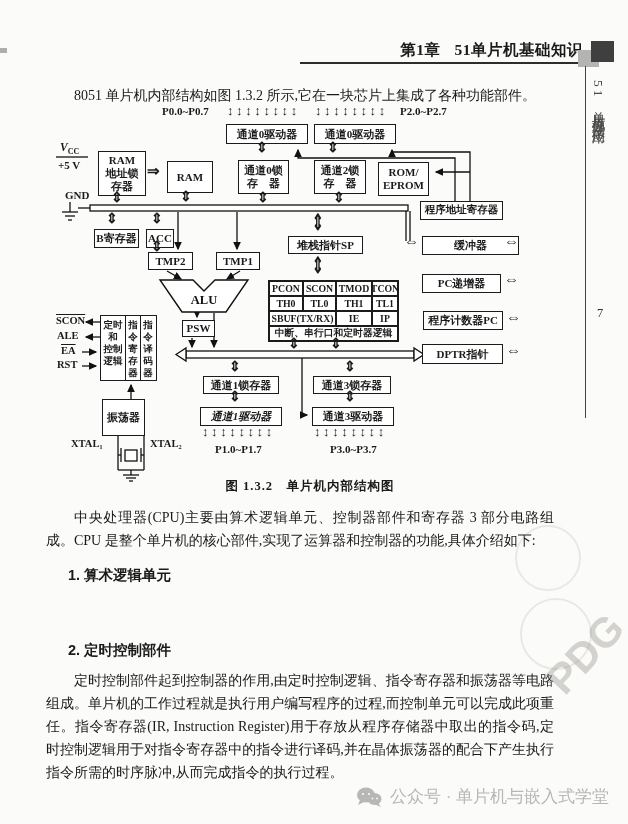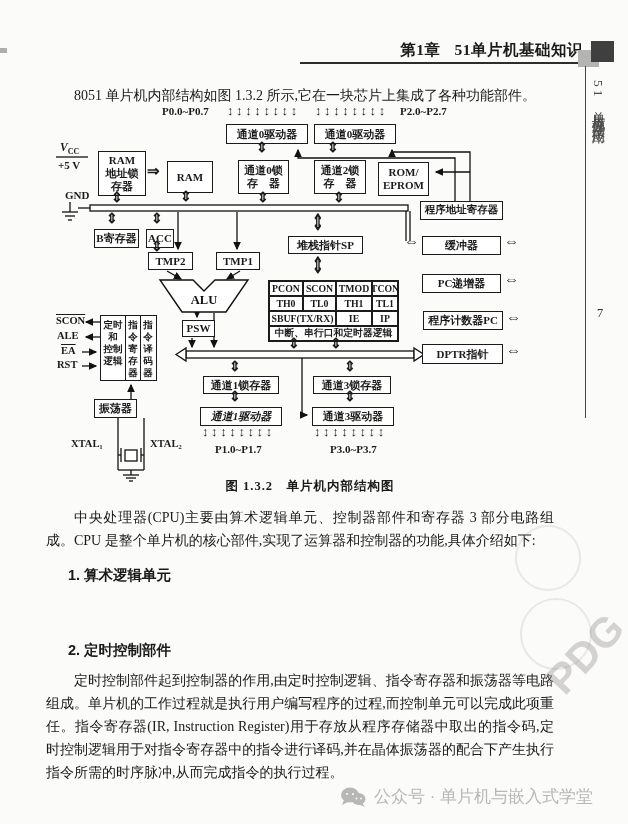--- a/index.html
+++ b/index.html
@@ -50,21 +50,21 @@
   .regtbl div{border:0.6px solid #1b1b1b;display:flex;align-items:center;justify-content:center;
         white-space:nowrap;overflow:visible;}
   .caption{position:absolute;left:120px;top:478px;width:380px;text-align:center;
         font-weight:bold;font-size:12.5px;letter-spacing:1px;}
   .svgt{font-family:"Liberation Serif", serif;font-weight:bold;font-size:12.5px;}
   
   .wm-pdg{position:absolute;left:540px;top:630px;font-size:42px;font-weight:bold;
         color:rgba(150,145,140,.38);transform:rotate(-47deg);
         font-family:"Liberation Sans", sans-serif;z-index:5;}
   .wm-ring{position:absolute;border:2px solid rgba(160,150,140,.18);border-radius:50%;z-index:5;}
-  .footer{position:absolute;left:340px;top:785px;display:flex;align-items:center;gap:8px;
+  .footer{position:absolute;left:356px;top:785px;display:flex;align-items:center;gap:8px;
         color:#b7b7b5;font-size:17px;font-family:"Liberation Sans", sans-serif;z-index:4;}
 </style>
 </head>
 <body>
 
 <div class="page">
 
   <div class="hdr">
     <span class="chap">第1章</span><span>51单片机基础知识</span>
   </div>
@@ -167,26 +167,26 @@
   <div class="bx" style="left:314px;top:160px;width:52px;height:34px;">通道2锁
 存　器</div>
   <div class="bx" style="left:378px;top:162px;width:51px;height:34px;">ROM/
 EPROM</div>
   <div class="bx" style="left:420px;top:201px;width:83px;height:19px;font-size:10.5px;">程序地址寄存器</div>
   <div class="bx" style="left:94px;top:229px;width:45px;height:19px;">B寄存器</div>
   <div class="bx" style="left:146px;top:229px;width:28px;height:19px;">ACC</div>
   <div class="bx" style="left:148px;top:252px;width:45px;height:18px;">TMP2</div>
   <div class="bx" style="left:216px;top:252px;width:44px;height:18px;">TMP1</div>
   <div class="bx" style="left:288px;top:236px;width:75px;height:18px;">堆栈指针SP</div>
-  <div class="bx" style="left:422px;top:236px;width:79px;height:19px;">缓冲器</div>
+  <div class="bx" style="left:422px;top:236px;width:97px;height:19px;">缓冲器</div>
   <div class="bx" style="left:422px;top:274px;width:79px;height:19px;">PC递增器</div>
   <div class="bx" style="left:423px;top:311px;width:80px;height:19px;">程序计数器PC</div>
   <div class="bx" style="left:422px;top:344px;width:81px;height:20px;">DPTR指针</div>
   <div class="bx" style="left:182px;top:320px;width:33px;height:17px;">PSW</div>
-  <div class="bx" style="left:94px;top:399px;width:43px;height:19px;">振荡器</div>
+  <div class="bx" style="left:102px;top:399px;width:43px;height:37px;">振荡器</div>
   <div class="bx" style="left:203px;top:376px;width:76px;height:18px;">通道1锁存器</div>
   <div class="bx" style="left:200px;top:407px;width:82px;height:19px;font-style:italic;">通道1驱动器</div>
   <div class="bx" style="left:313px;top:376px;width:78px;height:18px;">通道3锁存器</div>
   <div class="bx" style="left:312px;top:407px;width:82px;height:19px;">通道3驱动器</div>
 
   <div class="ctrl" style="left:100px;top:315px;width:57px;height:66px;">
     <div style="width:24px;">定时
 和
 控制
 逻辑</div>

